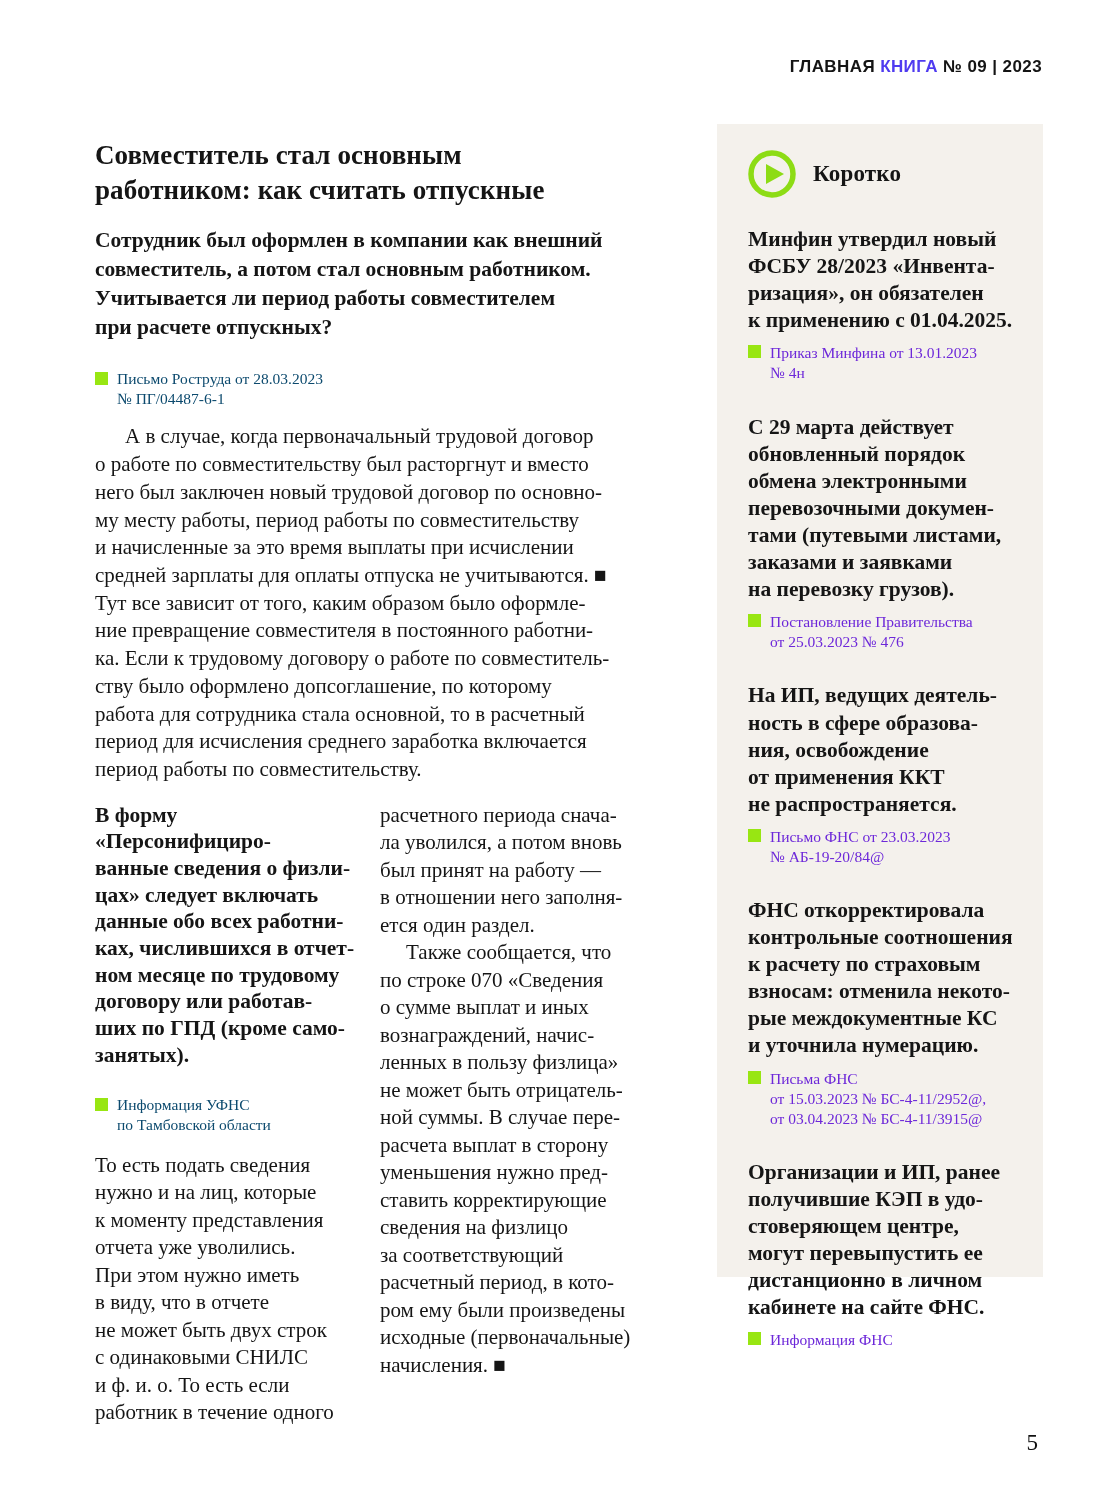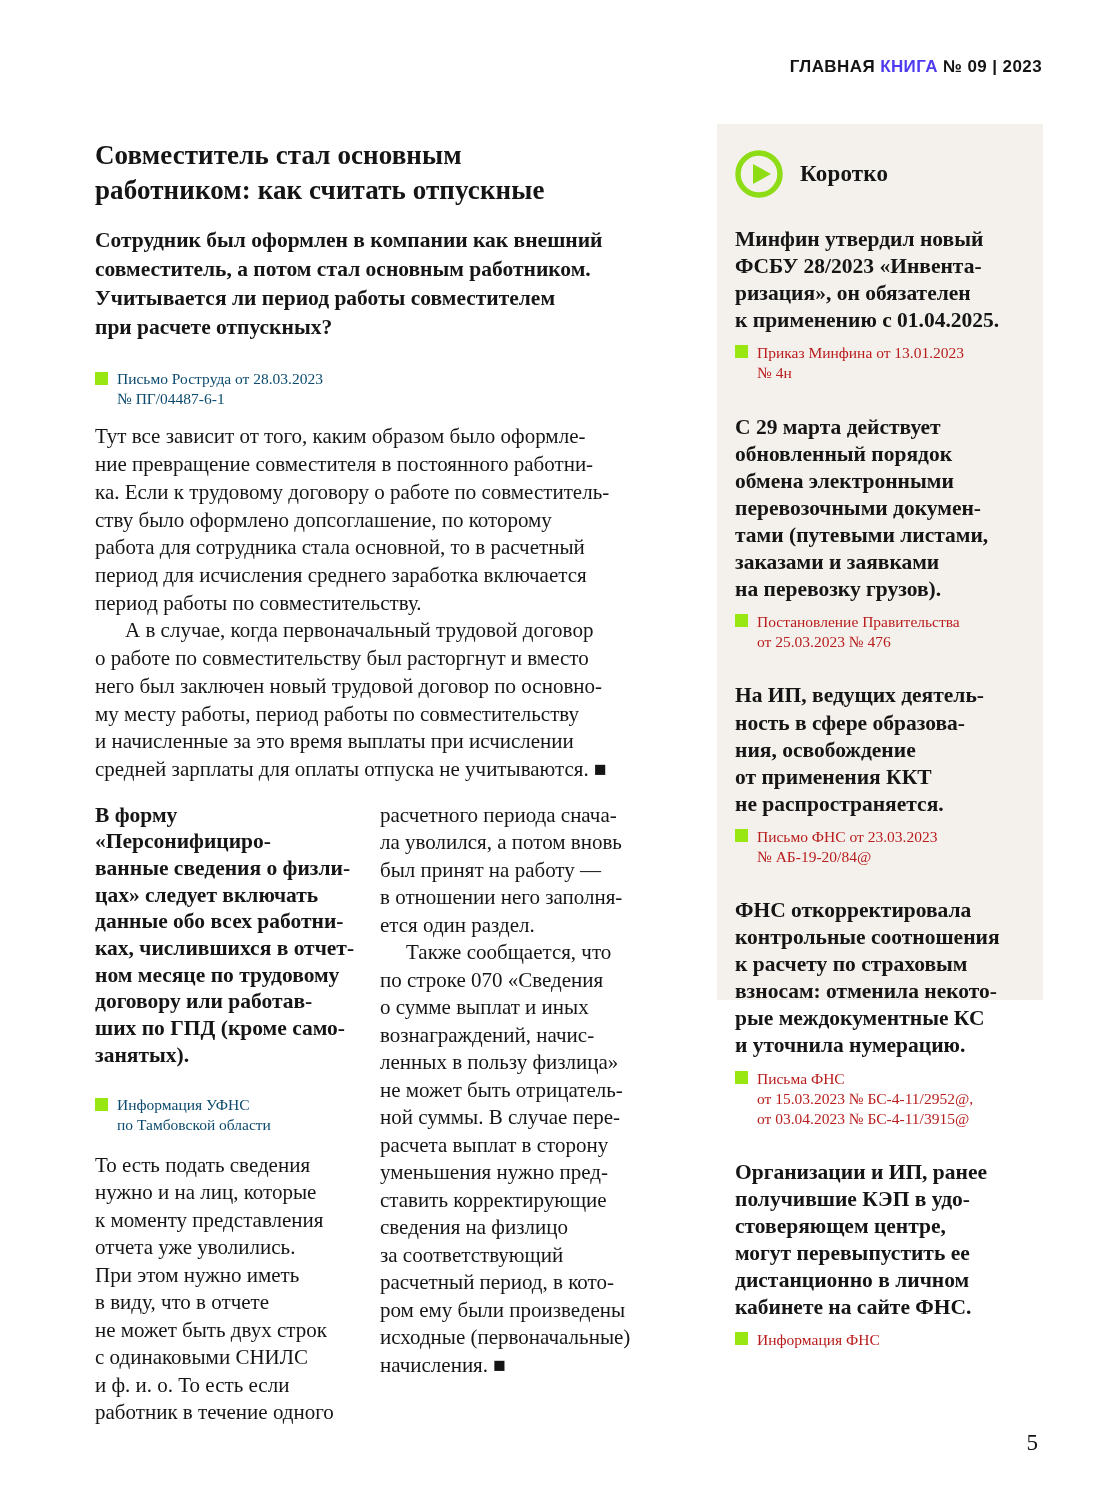--- a/index.html
+++ b/index.html
@@ -62,34 +62,34 @@
   .col-right{width:278px;flex:0 0 auto;}
   .col-lead{
     font-size:21.5px;line-height:1.24;font-weight:bold;
   }
   .col-body{font-size:21px;line-height:1.31;}
   .col-left .col-body{margin-top:16px;}
   .col-right .col-body p.indent{text-indent:26px;}
 
   
   .sidebar{
-    position:absolute;left:717px;top:124px;width:326px;height:876px;
+    position:absolute;left:717px;top:124px;width:326px;height:1153px;
     background:var(--sidebar-bg);
-    padding:26px 30px 24px 18px;
+    padding:26px 30px 24px 31px;
   }
   .sidebar-header{
     display:flex;align-items:center;gap:17px;margin-bottom:28px;
   }
   .play-icon{width:48px;height:48px;flex:0 0 auto;display:block;}
   .sidebar-title{font-size:23px;font-weight:bold;letter-spacing:.2px;}
   .news-item{margin-bottom:30px;}
   .news-text{font-size:21.5px;font-weight:bold;line-height:1.26;}
   .news-source{
     display:flex;align-items:flex-start;gap:9px;margin-top:9px;
-    font-size:15.5px;line-height:1.3;color:#b91c1c;
+    font-size:15.5px;line-height:1.3;color:#6d28d9;
   }
   .news-source .sq{
     flex:0 0 auto;width:13px;height:13px;margin-top:2px;
     background:var(--accent-green);
   }
 
   
   .page-number{
     position:absolute;right:66px;bottom:44px;
     font-size:23px;color:#111;
@@ -112,33 +112,33 @@
 Учитывается ли период работы совместителем
 при расчете отпускных?</div>
 
   <div class="source">
     <span class="sq"></span>
     <span class="pre">Письмо Роструда от 28.03.2023
 № ПГ/04487-6-1</span>
   </div>
 
   <div class="bodytext">
+    <p class="pre indent">А в случае, когда первоначальный трудовой договор
+о работе по совместительству был расторгнут и вместо
+него был заключен новый трудовой договор по основно-
+му месту работы, период работы по совместительству
+и начисленные за это время выплаты при исчислении
+средней зарплаты для оплаты отпуска не учитываются. ■</p>
     <p class="pre">Тут все зависит от того, каким образом было оформле-
 ние превращение совместителя в постоянного работни-
 ка. Если к трудовому договору о работе по совместитель-
 ству было оформлено допсоглашение, по которому
 работа для сотрудника стала основной, то в расчетный
 период для исчисления среднего заработка включается
 период работы по совместительству.</p>
-    <p class="pre indent">А в случае, когда первоначальный трудовой договор
-о работе по совместительству был расторгнут и вместо
-него был заключен новый трудовой договор по основно-
-му месту работы, период работы по совместительству
-и начисленные за это время выплаты при исчислении
-средней зарплаты для оплаты отпуска не учитываются. ■</p>
   </div>
 
 
   <div class="two-cols">
     <div class="col-left">
       <div class="col-lead pre">В форму «Персонифициро-
 ванные сведения о физли-
 цах» следует включать
 данные обо всех работни-
 ках, числившихся в отчет-

